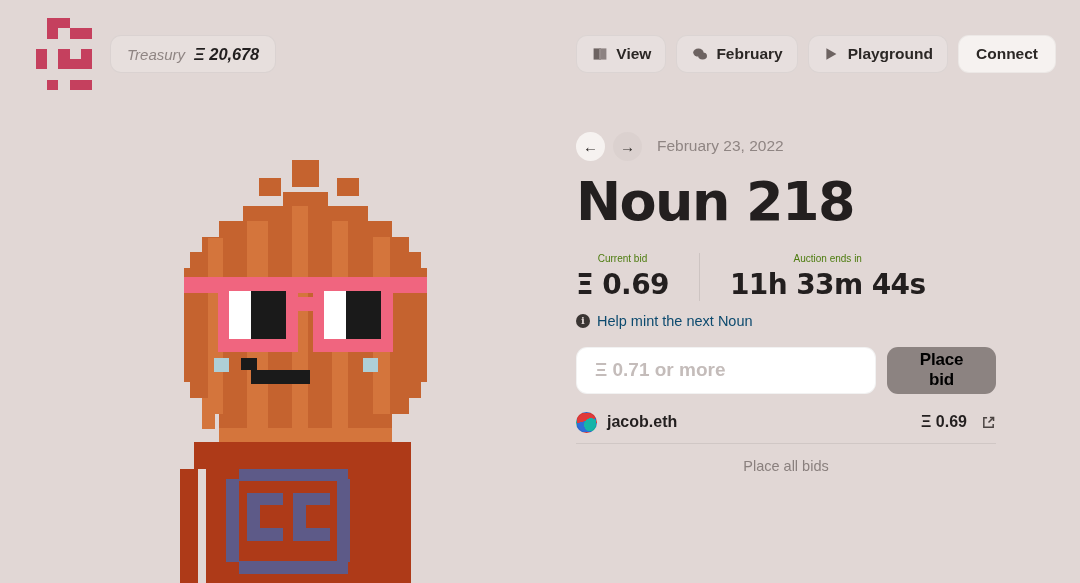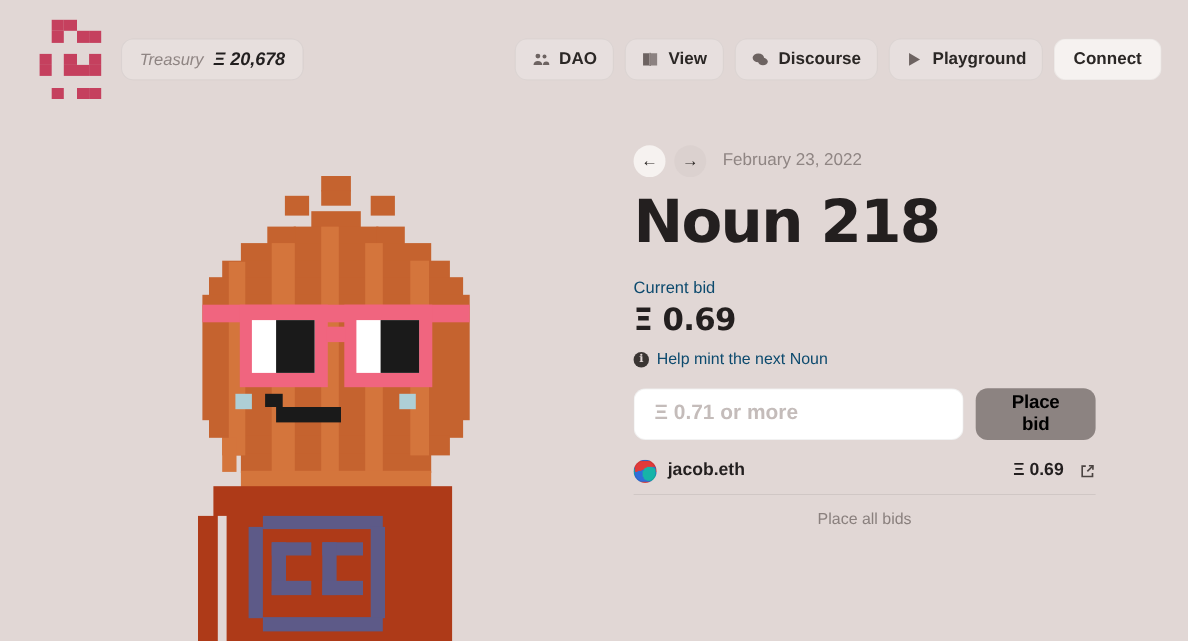--- a/index.html
+++ b/index.html
@@ -97,21 +97,21 @@
     font-weight: 900;
     letter-spacing: -1.6px;
     color: #231f1f;
     line-height: 1.05;
     font-family: "DejaVu Sans", sans-serif;
   }
 
   .stats { display: flex; margin-top: 22px; }
   .stat { padding-right: 30px; }
   .stat.second { padding-left: 30px; border-left: 1px solid rgba(0,0,0,0.085); }
-  .stat-label { color: #0c4a6e; font-size: 15px; margin-bottom: 4px; }
+  .stat-label { color: #4d7c0f; font-size: 10px; margin-bottom: 4px; text-align: center; }
   .stat-value {
     color: #231f1f; font-size: 28px; font-weight: 800; letter-spacing: -0.6px;
     font-family: "DejaVu Sans", sans-serif;
   }
 
   .helprow { display: flex; align-items: center; gap: 7px; margin-top: 12px; }
   .info-icon {
     width: 14px; height: 14px; border-radius: 50%;
     background: #3a3533; color: #e1d7d5;
     font-size: 10px; font-weight: 700;
@@ -219,49 +219,38 @@
           <i class="px" style="background: rgb(197, 64, 94);"></i>
         </div>
 
       <div class="treasury-pill">
         <span class="treasury-label">Treasury</span>
         <span class="treasury-value"><span class="eth-glyph">Ξ</span> <span>20,678</span></span>
       </div>
     </div>
 
     <div class="nav" id="nav-buttons">
-        <button class="nav-btn">
-          <span class="nav-icon">
-            <svg viewBox="0 0 16 16" width="16" height="16" fill="currentColor">
-              <circle cx="5" cy="5" r="2.2"></circle>
-              <circle cx="11" cy="5.4" r="1.8"></circle>
-              <path d="M1 13c0-2.3 1.8-3.6 4-3.6S9 10.7 9 13z"></path>
-              <path d="M9.6 13c0-1.9 1.2-3 3-3s2.8 1.1 2.8 3z"></path>
-            </svg>
-          </span>
-          <span>DAO</span>
-        </button>
         <button class="nav-btn">
           <span class="nav-icon">
             <svg viewBox="0 0 16 16" width="16" height="16" fill="currentColor">
               <path d="M1.6 2.4h5.6v11.2H1.6z"></path>
               <path d="M8.8 2.4h5.6v11.2H8.8z" opacity=".75"></path>
               <rect x="7.4" y="2" width="1.2" height="12"></rect>
             </svg>
           </span>
           <span>View</span>
         </button>
         <button class="nav-btn">
           <span class="nav-icon">
             <svg viewBox="0 0 16 16" width="16" height="16" fill="currentColor">
               <ellipse cx="6.4" cy="6.6" rx="5.2" ry="4"></ellipse>
               <ellipse cx="10.6" cy="10" rx="4.4" ry="3.4"></ellipse>
             </svg>
           </span>
-          <span>Discourse</span>
+          <span>February</span>
         </button>
         <button class="nav-btn">
           <span class="nav-icon">
             <svg viewBox="0 0 16 16" width="16" height="16" fill="currentColor">
               <path d="M3.4 2.2 13.4 8 3.4 13.8z"></path>
             </svg>
           </span>
           <span>Playground</span>
         </button>
         <button class="nav-btn connect">
@@ -330,20 +319,24 @@
       <span class="date-text">February 23, 2022</span>
     </div>
 
     <div class="noun-title">Noun 218</div>
 
     <div class="stats">
       <div class="stat">
         <div class="stat-label">Current bid</div>
         <div class="stat-value">Ξ 0.69</div>
       </div>
+      <div class="stat second">
+        <div class="stat-label">Auction ends in</div>
+        <div class="stat-value">11h 33m 44s</div>
+      </div>
     </div>
 
     <div class="helprow">
       <span class="info-icon">i</span>
       <span class="help-text">Help mint the next Noun</span>
     </div>
 
     <div class="bidrow">
       <input class="bid-input" type="text" placeholder="Ξ 0.71 or more" style="">
       <button class="place-bid">Place bid</button>

